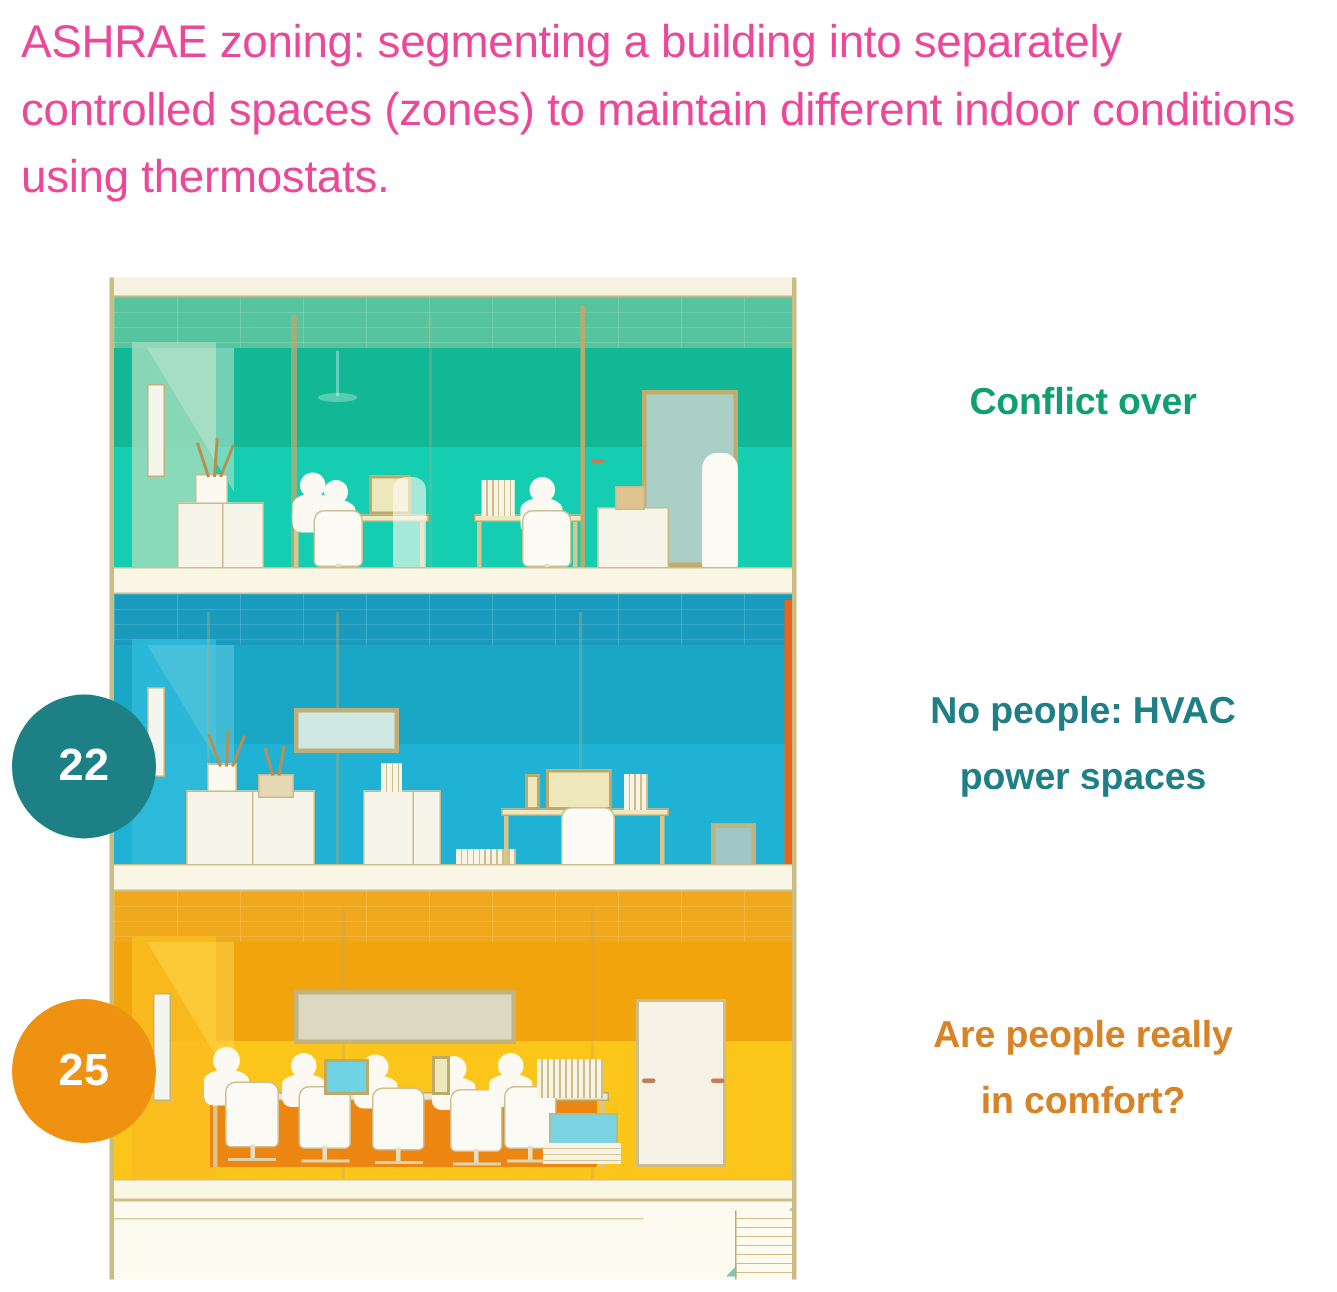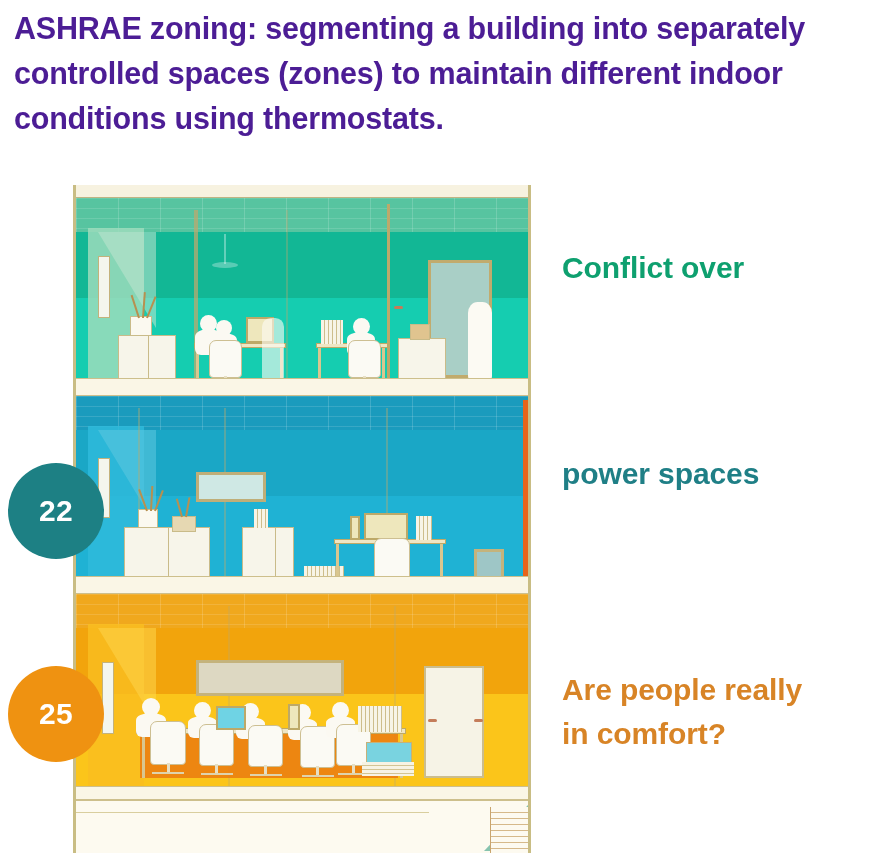--- a/index.html
+++ b/index.html
@@ -17,23 +17,23 @@
     background: #ffffff;
   }
 
   
   .title {
     position: absolute;
     left: 14px;
     top: 6px;
     width: 866px;
     font-size: 30.5px;
-    font-weight: bold;
+    font-weight: normal;
     line-height: 45px;
-    color: #4c1d95;
+    color: #ec4899;
     letter-spacing: -0.2px;
   }
 
   
   .building {
     position: absolute;
     left: 73px;
     top: 185px;
     width: 458px;
     height: 668px;
@@ -219,24 +219,25 @@
   }
   .badge-1 { left: 8px;  top: 259px; background: #0e9e72; }
   .badge-2 { left: 8px;  top: 463px; background: #1d8084; }
   .badge-3 { left: 8px;  top: 666px; background: #ef9211; }
 
   
   .annotation {
     position: absolute;
     left: 562px;
     width: 320px;
-    font-size: 30px;
+    font-size: 25px;
     font-weight: bold;
     line-height: 44px;
     letter-spacing: -0.1px;
+    text-align: center;
   }
   .ann-1 { top: 246px; color: #0ea06f; }
   .ann-2 { top: 452px; color: #1f7f86; }
   .ann-3 { top: 668px; color: #d88426; }
 </style>
 </head>
 <body>
 
 <div id="page">
 
@@ -420,20 +421,21 @@
     </div>
   </div>
 
   <div class="badge badge-2">22</div>
   <div class="badge badge-3">25</div>
 
   <div class="annotation ann-1">
     <div>Conflict over</div>
   </div>
   <div class="annotation ann-2">
+    <div>No people: HVAC</div>
     <div>power spaces</div>
   </div>
   <div class="annotation ann-3">
     <div>Are people really</div>
     <div>in comfort?</div>
   </div>
 
 </div>
 
 </body></html>

